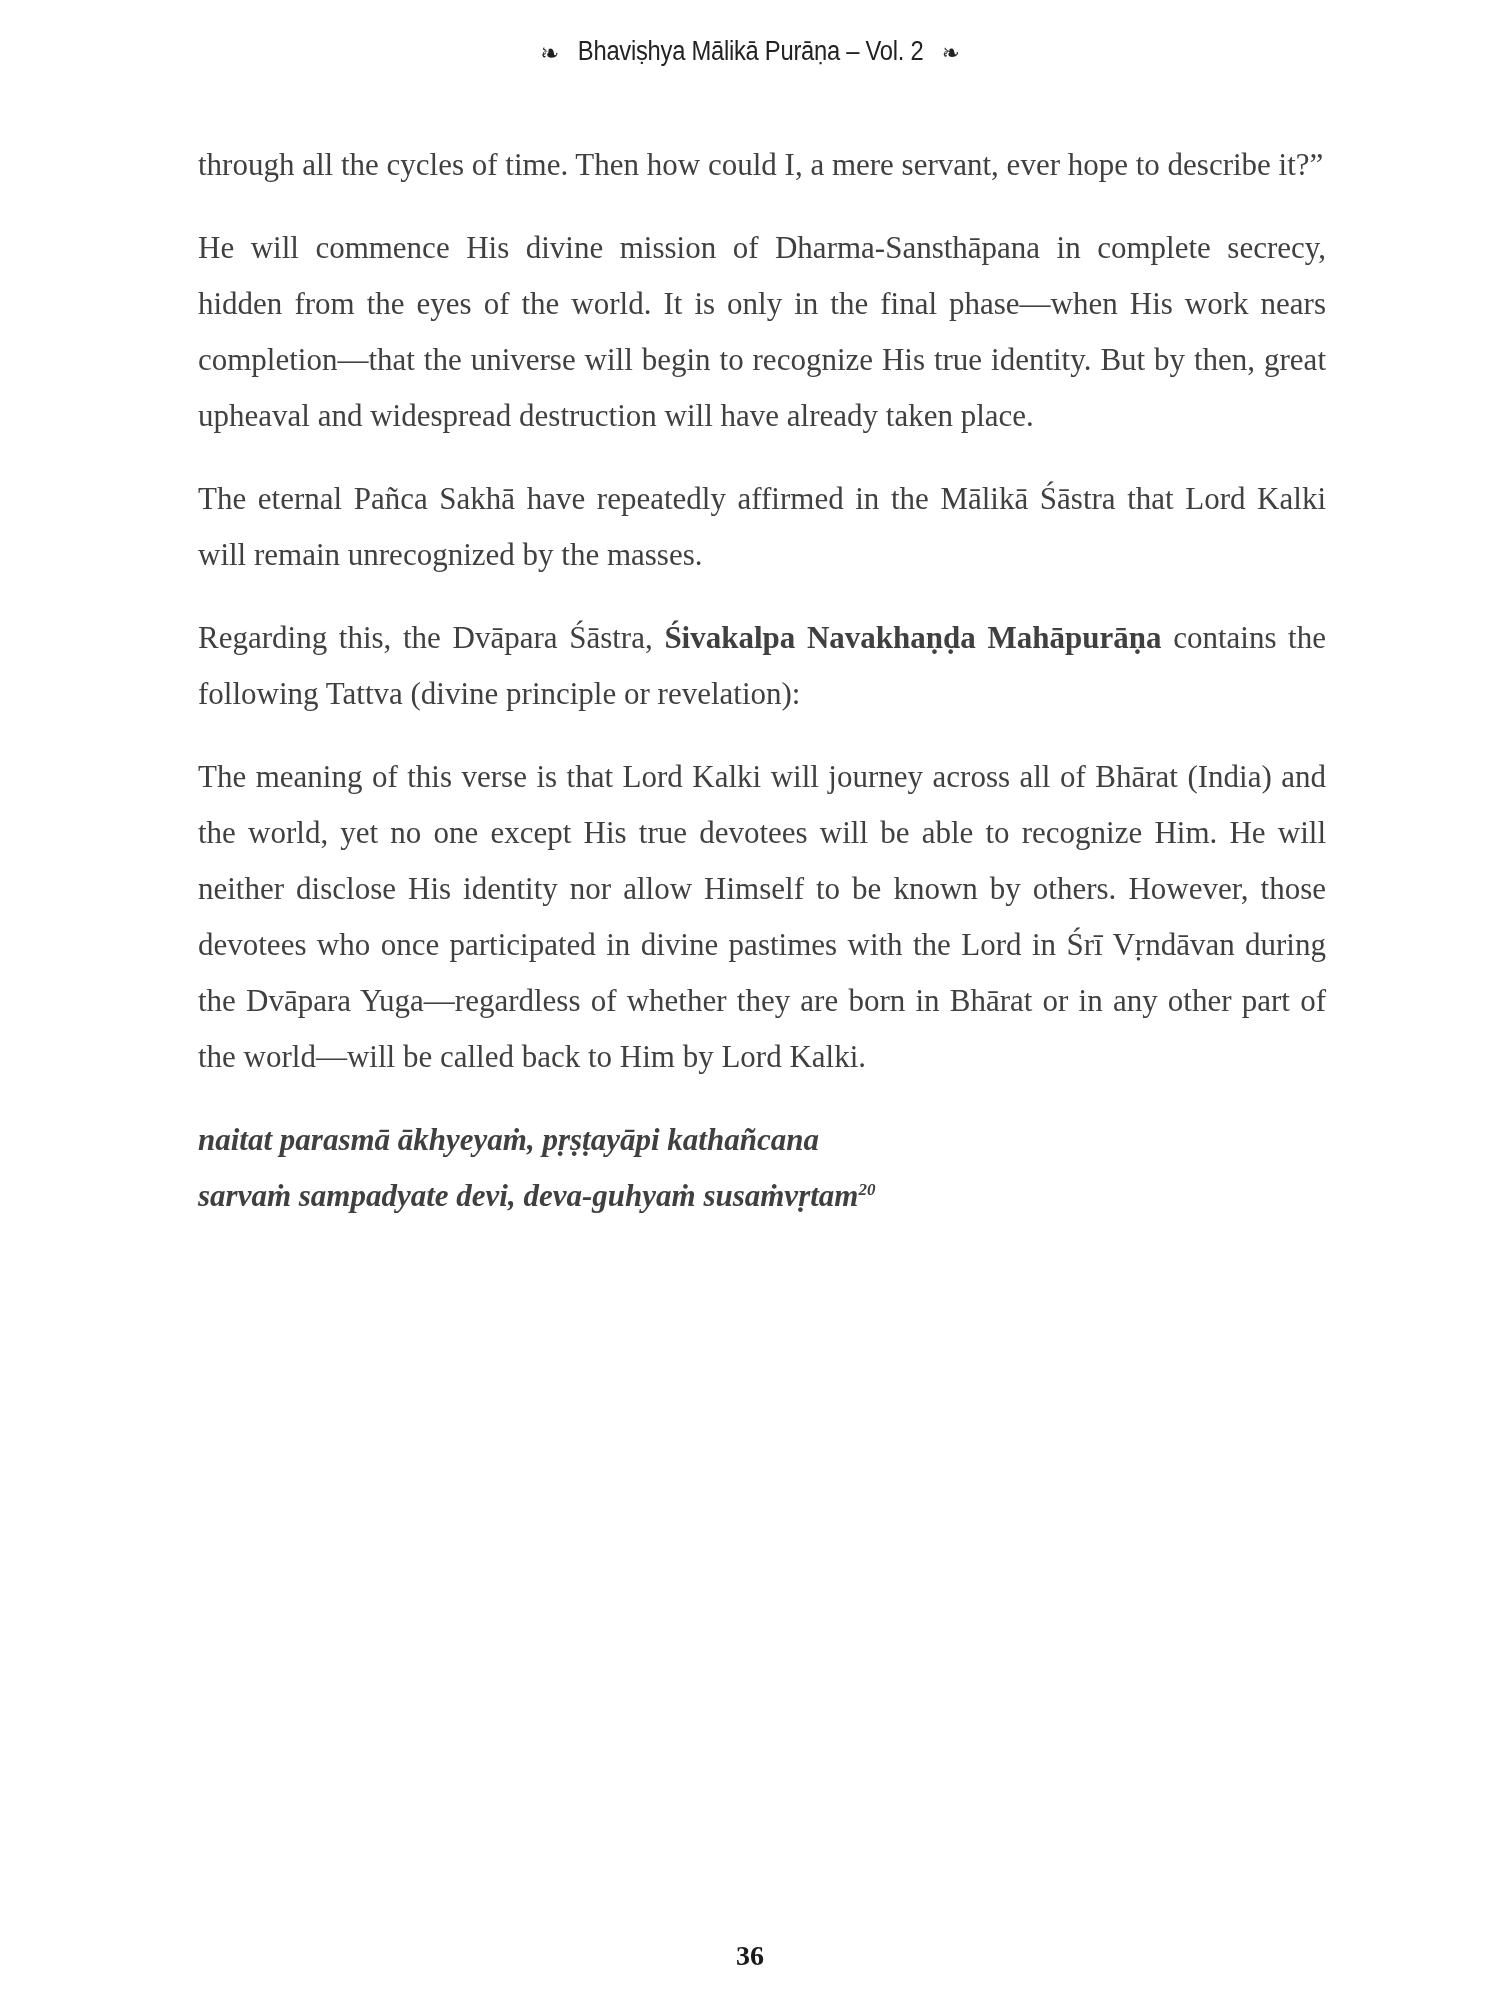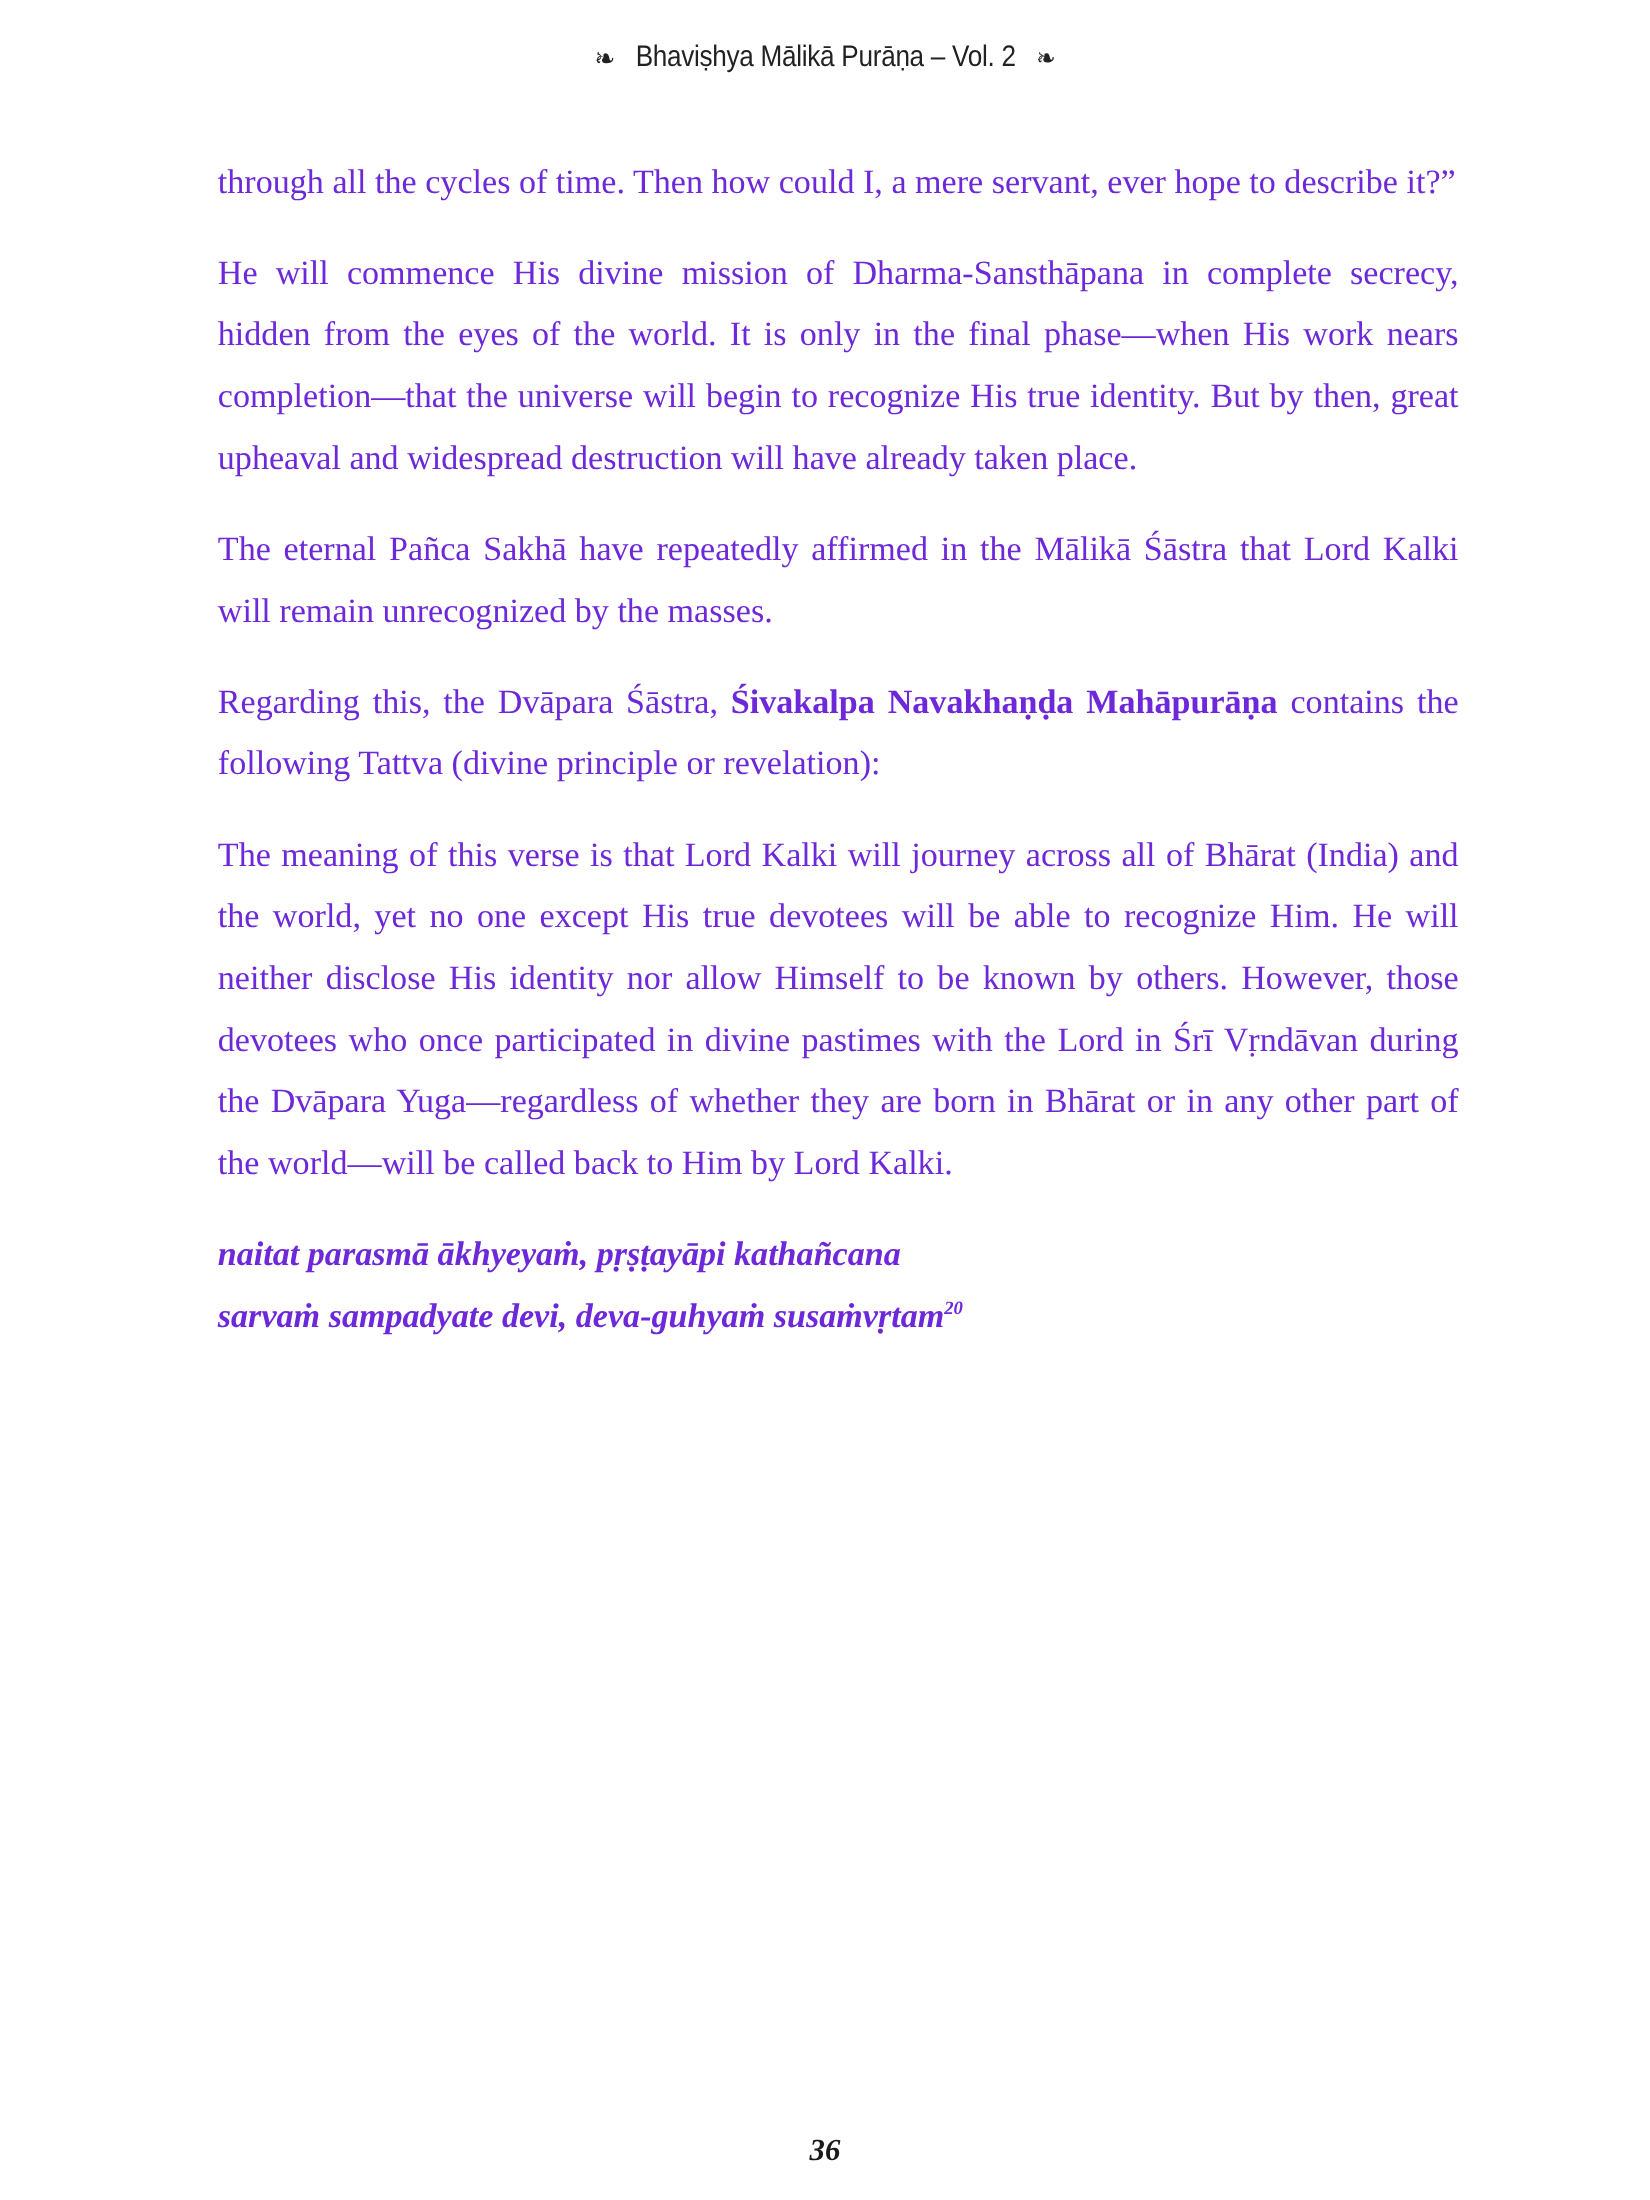--- a/index.html
+++ b/index.html
@@ -44,21 +44,21 @@
     }
     .orn-left { transform: scaleX(-1); }
     .content {
       position: absolute;
       left: 198px;
       top: 137px;
       width: 1128px;
       font-family: "Liberation Serif", serif;
       font-size: 31px;
       line-height: 56px;
-      color: #6d28d9;
+      color: #404040;
     }
     .para {
       margin: 0 0 27px 0;
       text-align: justify;
       text-align-last: left;
     }
     .verse {
       margin: 0 0 27px 0;
       font-weight: bold;
       font-style: italic;
@@ -76,21 +76,20 @@
     .page-number {
       position: absolute;
       top: 1940px;
       left: 0;
       width: 1500px;
       text-align: center;
       font-family: "Liberation Serif", serif;
       font-weight: bold;
       font-size: 28px;
       color: #1a1a1a;
-      font-style: italic;
     }
   </style>
 </head>
 <body>
 
 <div class="page">
 
   <div class="running-header">
     <span class="orn orn-left">☙</span>
     <span>Bhaviṣhya Mālikā Purāṇa – Vol. 2</span>

